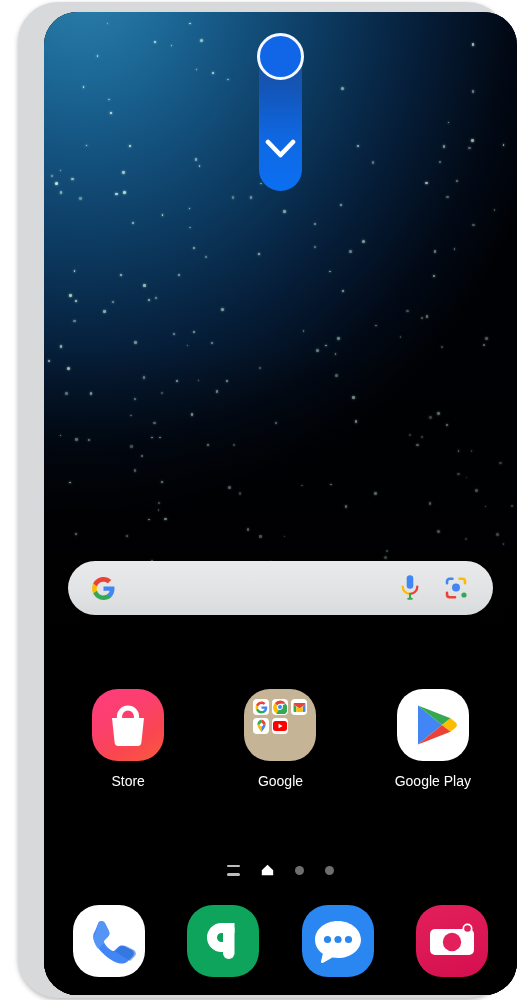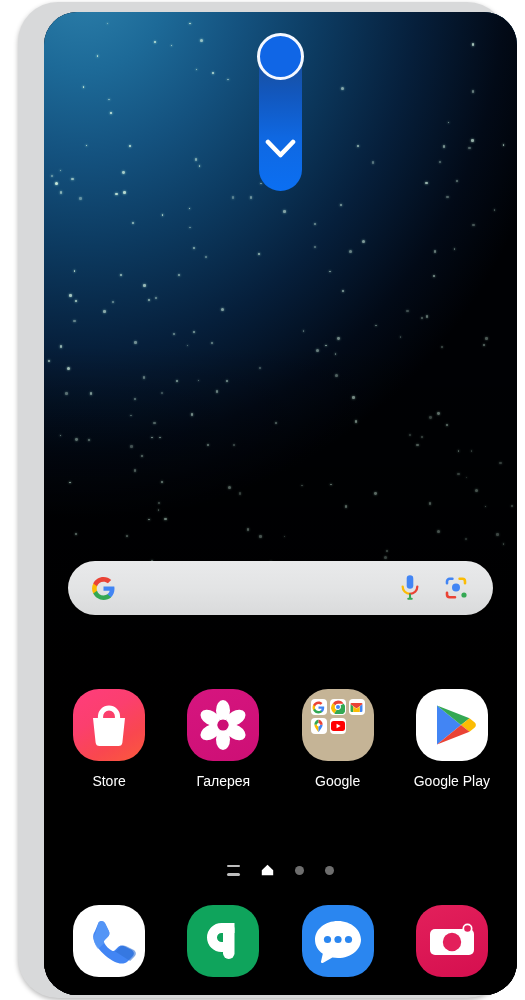--- a/index.html
+++ b/index.html
@@ -416,38 +416,20 @@
           <div class="squircle ic-store">
             <svg viewBox="0 0 72 72" width="72" height="72">
               <path d="M20 29 h32 l-2.6 24.5 a4 4 0 0 1 -4 3.5 h-18.8 a4 4 0 0 1 -4 -3.5 z" fill="#ffffff"></path>
               <path d="M27.5 31 v-3.5 a8.5 8.5 0 0 1 17 0 V31" fill="none" stroke="#ffffff" stroke-width="5.2" stroke-linecap="round"></path>
             </svg>
           </div>
         </div>
         <div class="app-label">Store</div>
       </div>
 
-      <div class="app-cell">
-        <div class="app-icon">
-          <div class="squircle ic-gallery">
-            <svg viewBox="0 0 72 72" width="72" height="72">
-              <g fill="#ffffff">
-                <ellipse cx="36" cy="21.5" rx="7" ry="10.5"></ellipse>
-                <ellipse cx="36" cy="50.5" rx="7" ry="10.5"></ellipse>
-                <ellipse cx="23.2" cy="28.8" rx="7" ry="10.5" transform="rotate(-60 23.2 28.8)"></ellipse>
-                <ellipse cx="48.8" cy="43.2" rx="7" ry="10.5" transform="rotate(-60 48.8 43.2)"></ellipse>
-                <ellipse cx="23.2" cy="43.2" rx="7" ry="10.5" transform="rotate(60 23.2 43.2)"></ellipse>
-                <ellipse cx="48.8" cy="28.8" rx="7" ry="10.5" transform="rotate(60 48.8 28.8)"></ellipse>
-              </g>
-              <circle cx="36" cy="36" r="5.6" fill="#cd0f75"></circle>
-            </svg>
-          </div>
-        </div>
-        <div class="app-label">Галерея</div>
-      </div>
 
       <div class="app-cell">
         <div class="app-icon">
           <div class="squircle ic-folder">
             <div class="mini">
               <svg viewBox="0 0 48 48" width="13" height="13">
                 <path fill="#4285F4" d="M45.1 24.5c0-1.6-.1-3.1-.4-4.5H24v8.5h11.8c-.5 2.7-2.1 5-4.4 6.6v5.5h7.1c4.2-3.8 6.6-9.5 6.6-16.1z"></path>
                 <path fill="#34A853" d="M24 46c6 0 11-2 14.6-5.4l-7.1-5.5c-2 1.3-4.5 2.1-7.5 2.1-5.8 0-10.7-3.9-12.4-9.1H4.3v5.7C7.9 41 15.4 46 24 46z"></path>
                 <path fill="#FBBC05" d="M11.6 28.1c-.4-1.3-.7-2.7-.7-4.1s.3-2.8.7-4.1v-5.7H4.3C2.8 17.1 2 20.4 2 24s.8 6.9 2.3 9.8l7.3-5.7z"></path>
                 <path fill="#EA4335" d="M24 10.8c3.3 0 6.2 1.1 8.5 3.3l6.3-6.3C35 4.2 30 2 24 2 15.4 2 7.9 7 4.3 14.2l7.3 5.7c1.7-5.2 6.6-9.1 12.4-9.1z"></path>

